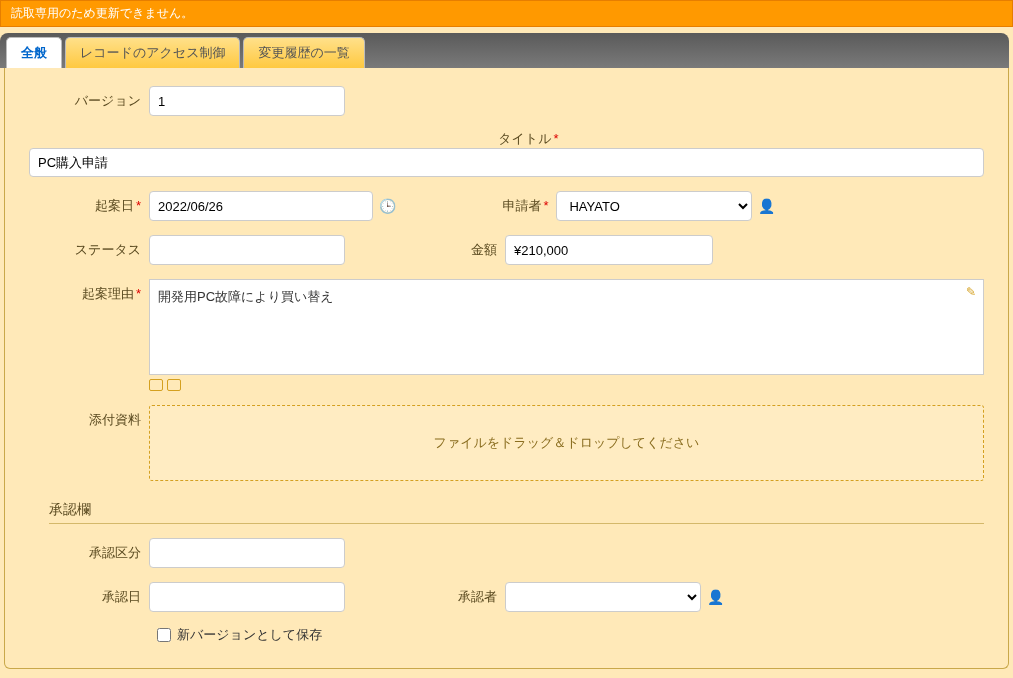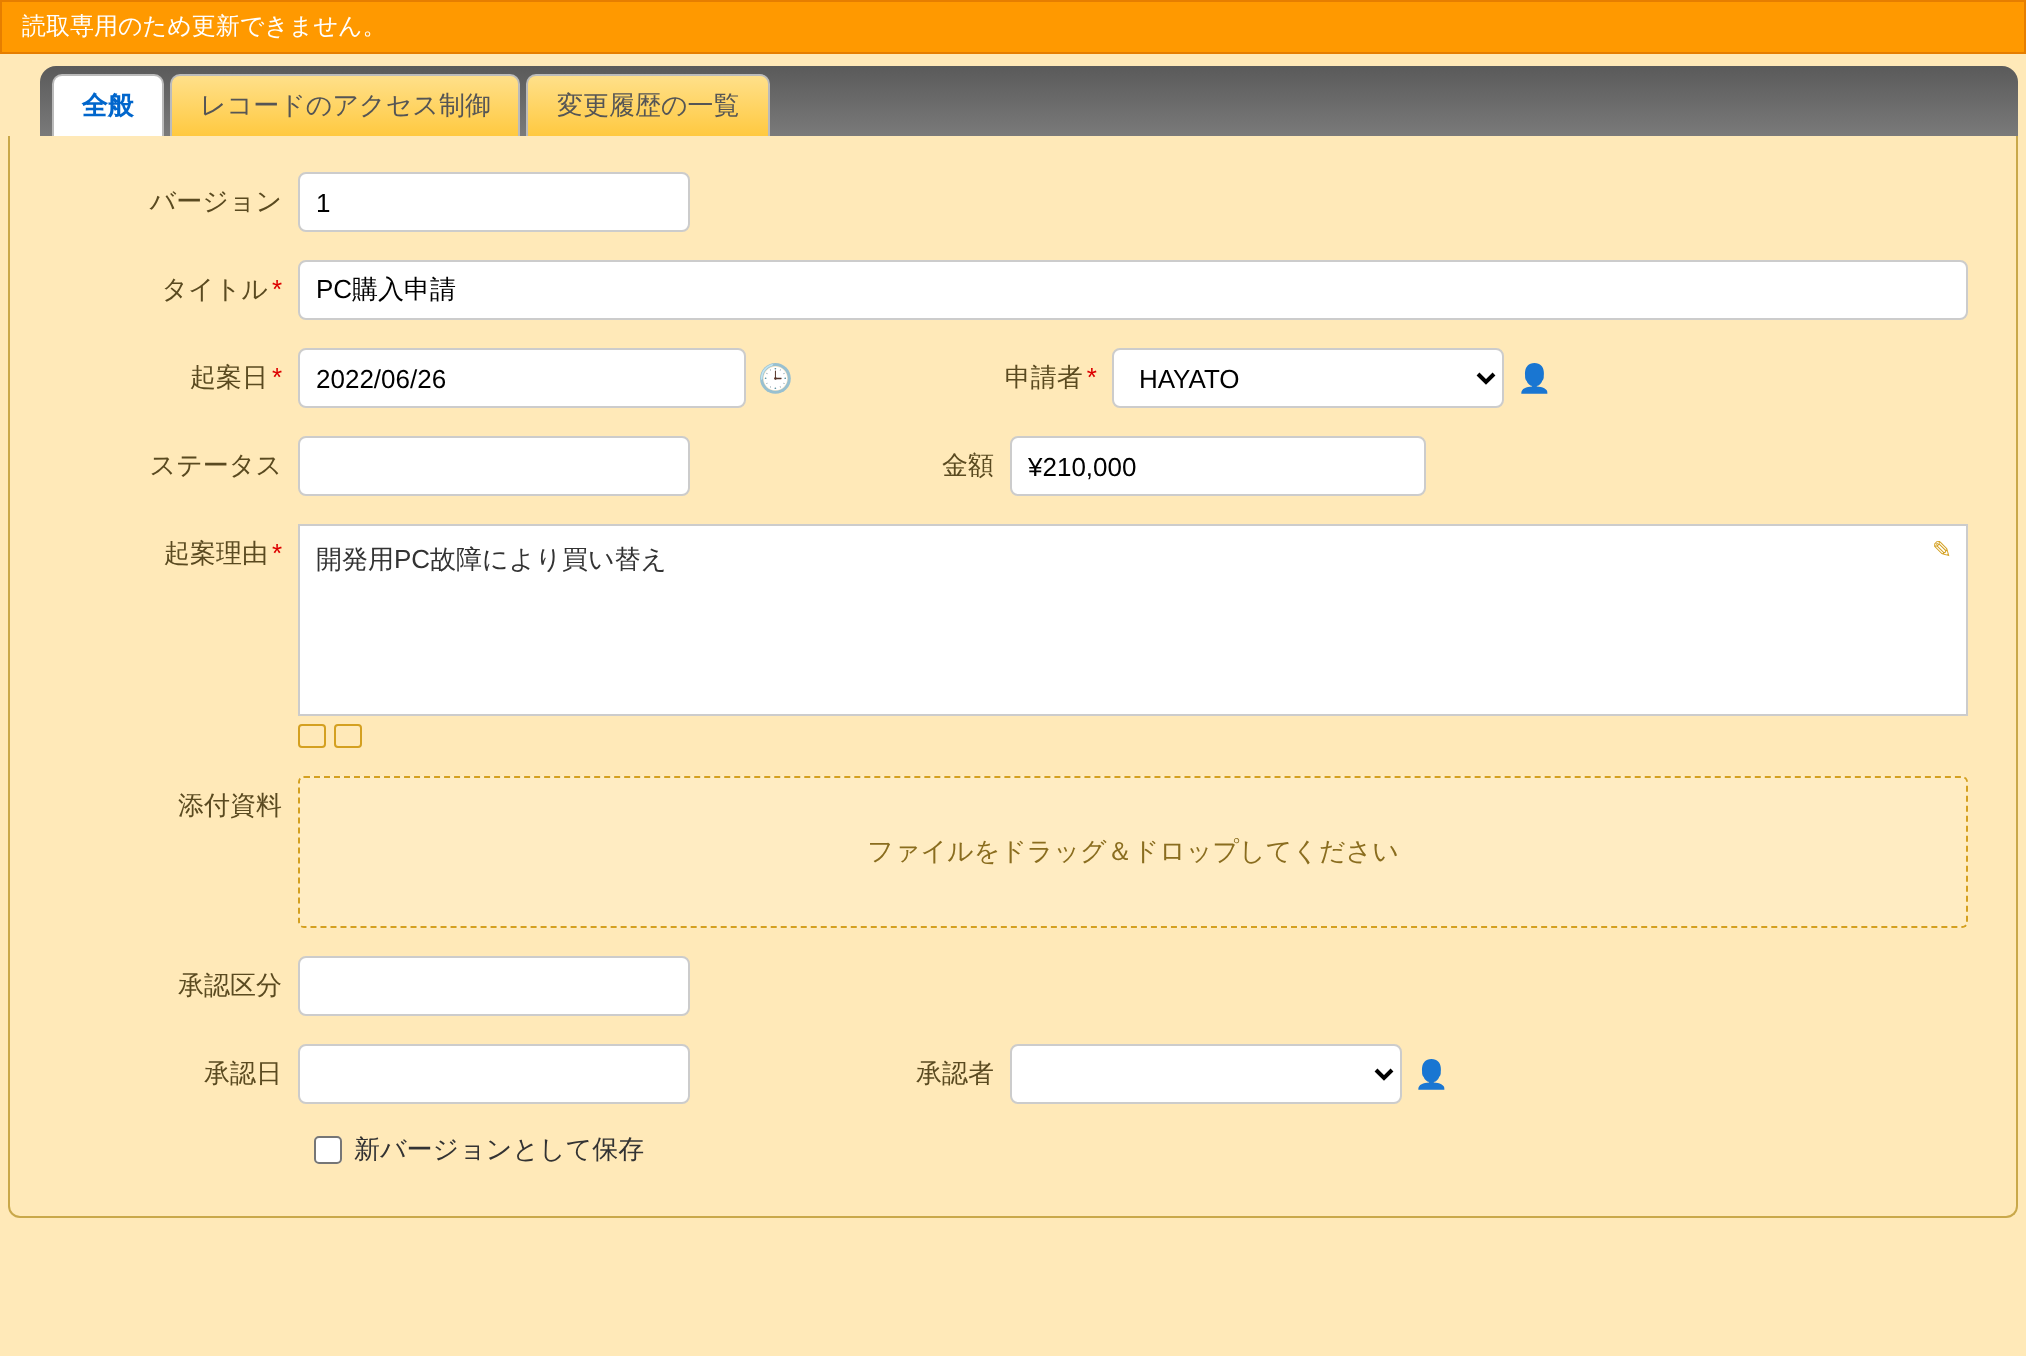--- a/index.html
+++ b/index.html
@@ -10,21 +10,21 @@
       color: #333;
     }
     .warning-bar {
       background: #ff9900;
       color: #fff;
       padding: 4px 10px;
       font-size: 12px;
       border: 1px solid #e67e00;
     }
     .tab-container {
-      margin: 6px 4px 0 20px;
+      margin: 6px 4px 0 0;
       background: linear-gradient(to bottom, #5a5a5a, #7a7a7a);
       border-radius: 8px 8px 0 0;
       padding: 4px 6px 0 6px;
       display: flex;
       gap: 3px;
     }
     .tab {
       padding: 6px 14px;
       border-radius: 5px 5px 0 0;
       font-size: 13px;
@@ -139,21 +139,21 @@
     }
     .checkbox-row {
       display: flex;
       align-items: center;
       margin-left: 128px;
       gap: 6px;
       margin-top: 6px;
     }
     .checkbox-row input { width: 14px; height: 14px; cursor: pointer; }
     .flex-fill { display: flex; align-items: flex-start; width: 100%; }
-    .title-row .field-group { width: 100%; }
+    .title-row .field-group { width: 100%; flex-direction: column; }
     .title-row input { flex: 1; }
   </style>
 </head>
 <body>
 
 <div class="warning-bar">読取専用のため更新できません。</div>
 
 <div class="tab-container">
   <div class="tab active">全般</div>
   <div class="tab inactive">レコードのアクセス制御</div>
@@ -216,20 +216,21 @@
     </div>
   </div>
 
   <div class="form-row" style="align-items:flex-start;">
     <div class="flex-fill">
       <div class="label" style="padding-top:6px;">添付資料</div>
       <div class="dropzone">ファイルをドラッグ＆ドロップしてください</div>
     </div>
   </div>
 
+  <div class="section-header">承認欄</div>
 
   <div class="form-row">
     <div class="field-group">
       <div class="label">承認区分</div>
       <input type="text" class="input-small" readonly="" value="" style="">
     </div>
   </div>
 
   <div class="form-row">
     <div class="field-group">

